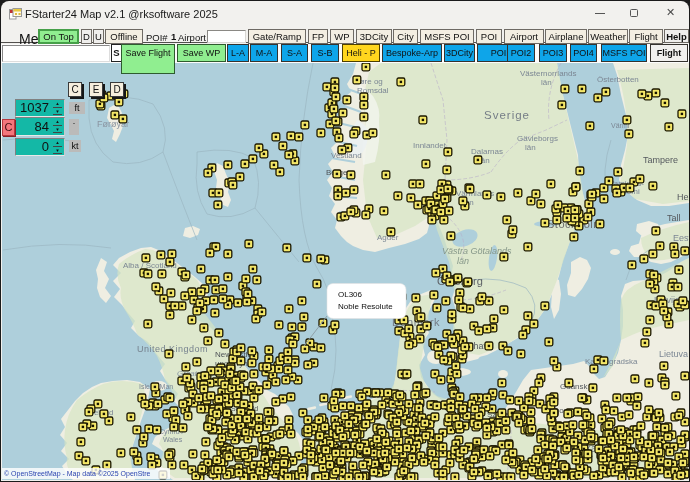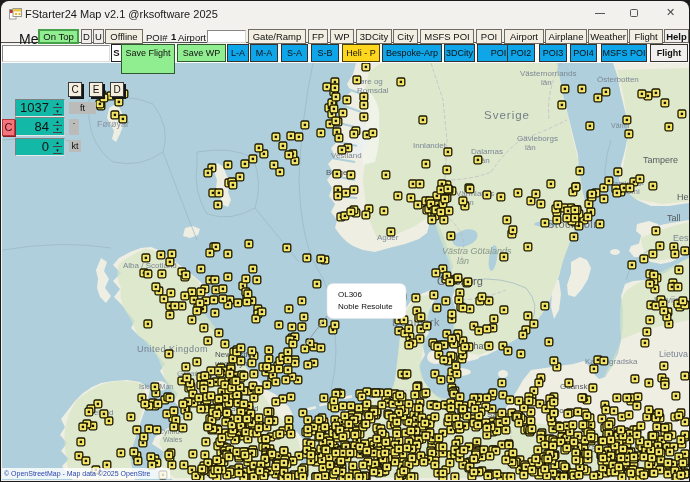--- a/index.html
+++ b/index.html
@@ -1735,16 +1735,16 @@
       <div>▼</div>
     </div></div>
 <div class="ntb" style="left:15px;top:117px;width:50px;height:19px;line-height:17px;padding-right:15px">84<div class="spin">
       <div>▲</div>
       <div>▼</div>
     </div></div>
 <div class="ntb" style="left:15px;top:138px;width:50px;height:18px;line-height:16px;padding-right:15px">0<div class="spin">
       <div>▲</div>
       <div>▼</div>
     </div></div>
-<div class="badge" style="left:69px;top:102px;width:27px;height:12px;line-height:12px;font-size:9px">ft</div>
+<div class="badge" style="left:69px;top:102px;width:16px;height:12px;line-height:12px;font-size:9px">ft</div>
 <div class="badge" style="left:69px;top:119px;width:10px;height:16px;line-height:8px;font-size:9px">·</div>
 <div class="badge" style="left:69px;top:140px;width:12px;height:12px;line-height:12px;font-size:9px">kt</div>
 <div id="redc">C</div>
 <div id="attr">© OpenStreetMap - Map data ©2025 OpenStre</div>
 </body></html>

